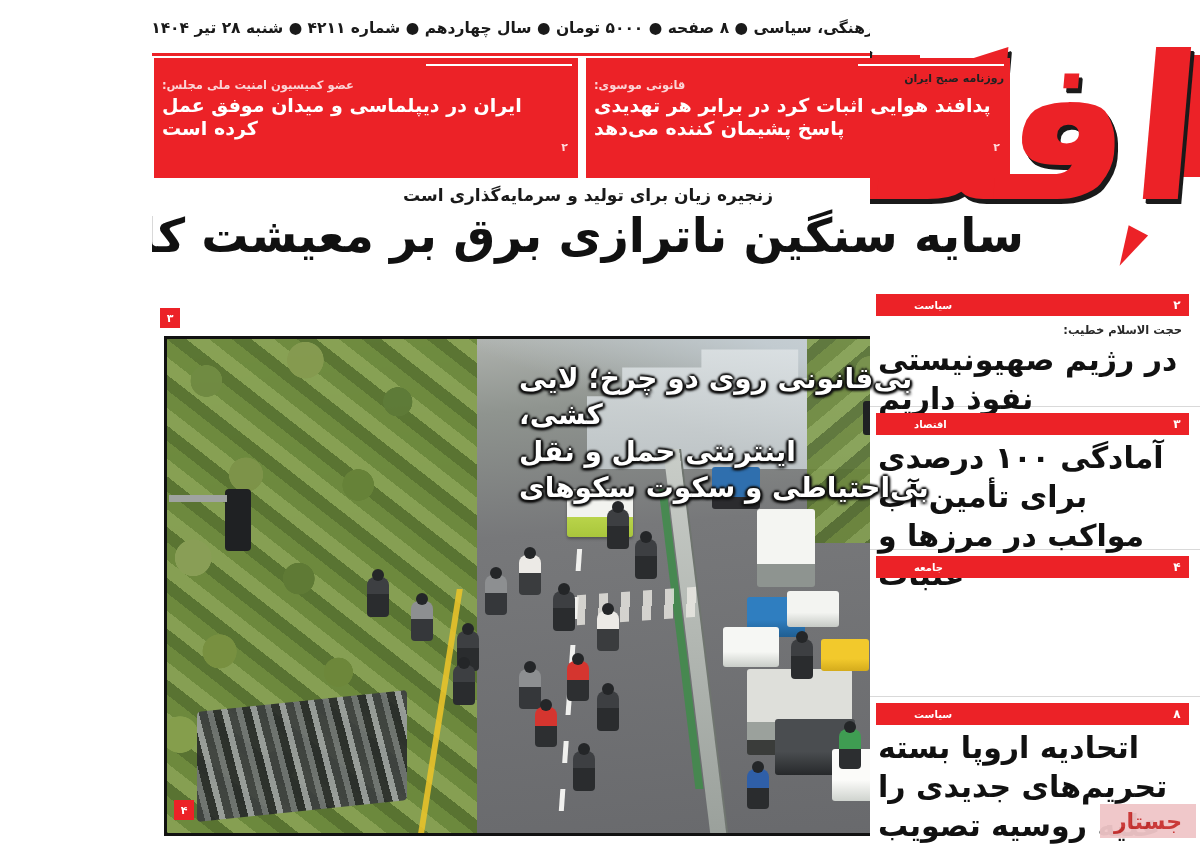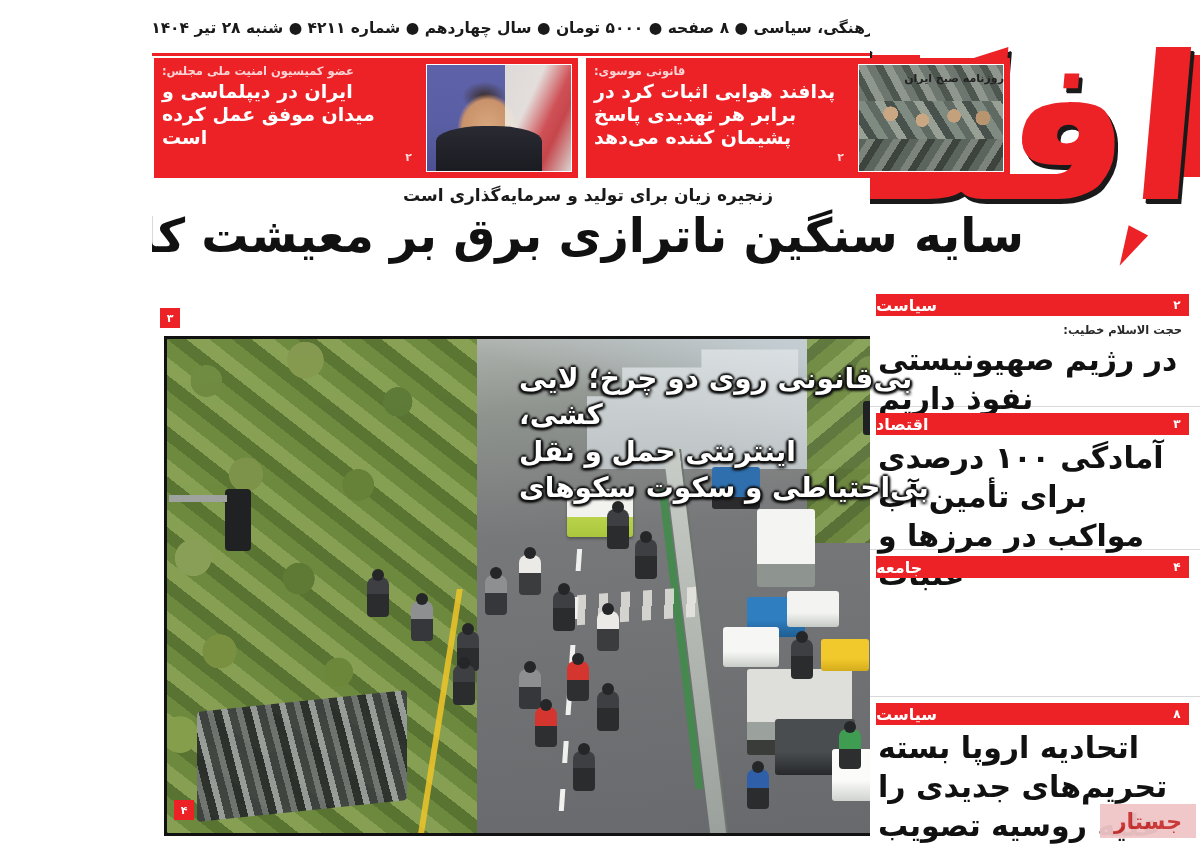--- a/index.html
+++ b/index.html
@@ -115,21 +115,21 @@
     top: 58px; left: 0;
     width: 872px;
     height: 120px;
   }
   .promo {
     position: absolute;
     top: 0;
     height: 120px;
     background: #ec2227;
     display: flex;
-    flex-direction: row;
+    flex-direction: column;
     align-items: stretch;
     overflow: hidden;
   }
   .promo-left  { left: 2px;   width: 424px; }
   .promo-right { left: 434px; width: 424px; }
 
   .promo-text {
     flex: 1 1 auto;
     padding: 6px 10px 4px 8px;
     text-align: left;
@@ -507,28 +507,29 @@
     display: flex;
     flex-direction: row-reverse;
     align-items: stretch;
     height: 22px;
     margin: 6px 8px 0 6px;
   }
   .sec-label {
     flex: 1 1 auto;
     background: #ec2227;
     color: #ffffff;
-    font-size: 16px;
+    font-size: 10px;
     font-weight: bold;
     display: flex;
     align-items: center;
     justify-content: flex-end;
     padding-right: 10px;
     direction: rtl;
     letter-spacing: 0.5px;
+    padding-left: 38px;
   }
   .sec-page {
     flex: 0 0 auto;
     width: 24px;
     margin-right: 3px;
     background: #ec2227;
     color: #ffffff;
     font-size: 12px;
     font-weight: bold;
     display: flex;

